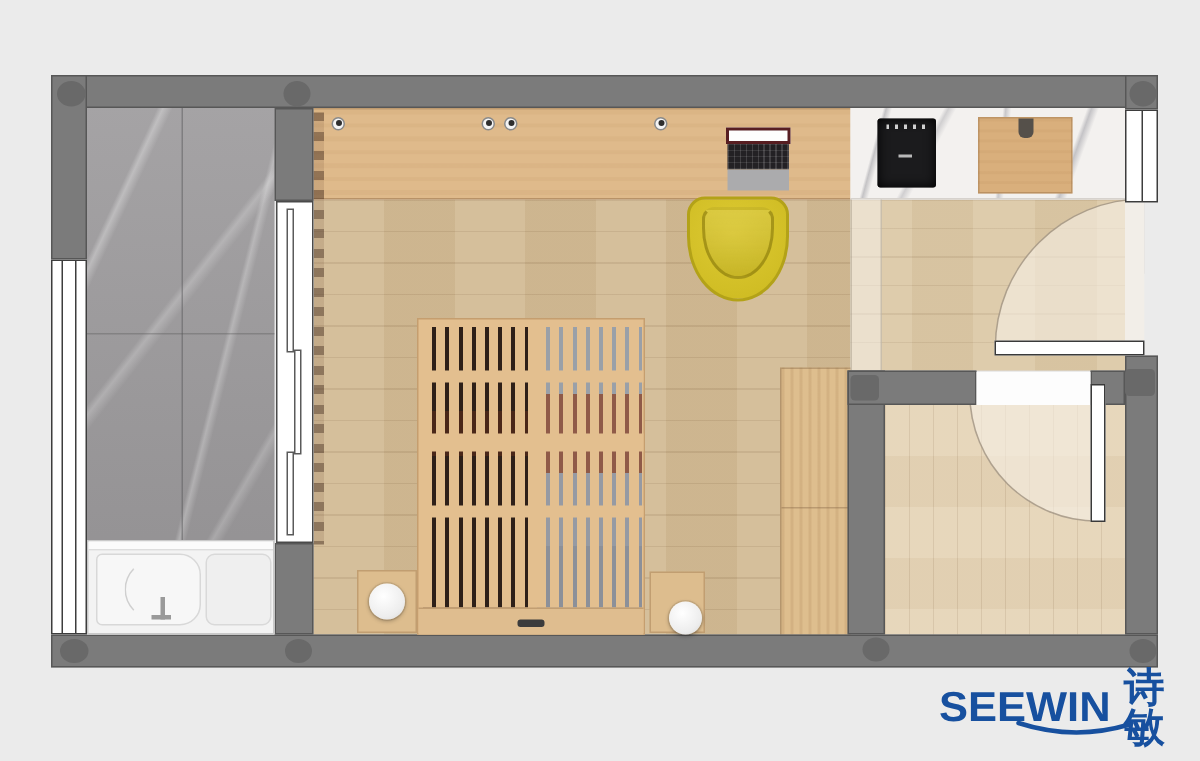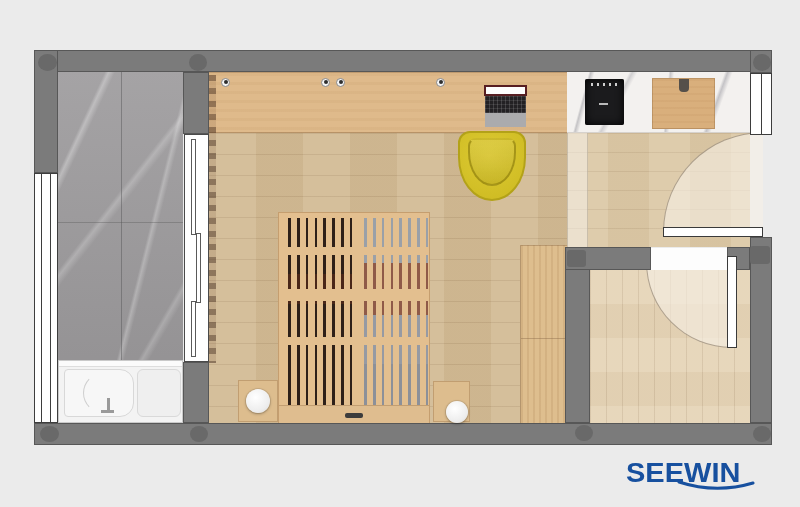--- a/index.html
+++ b/index.html
@@ -323,13 +323,14 @@
     <div class="pipe"></div>
     <div class="bar"></div>
   </div>
 </div>
 
 <div class="abs" id="logo">
   <span class="wordmark">SEEWIN</span>
   <svg width="80" height="13" viewBox="0 0 80 13">
     <path d="M3 2 Q 40 14 77 3" fill="none" stroke="#17509f" stroke-width="3" stroke-linecap="round"></path>
   </svg>
+  <span class="cjk">诗敏</span>
 </div>
 
 </body></html>

